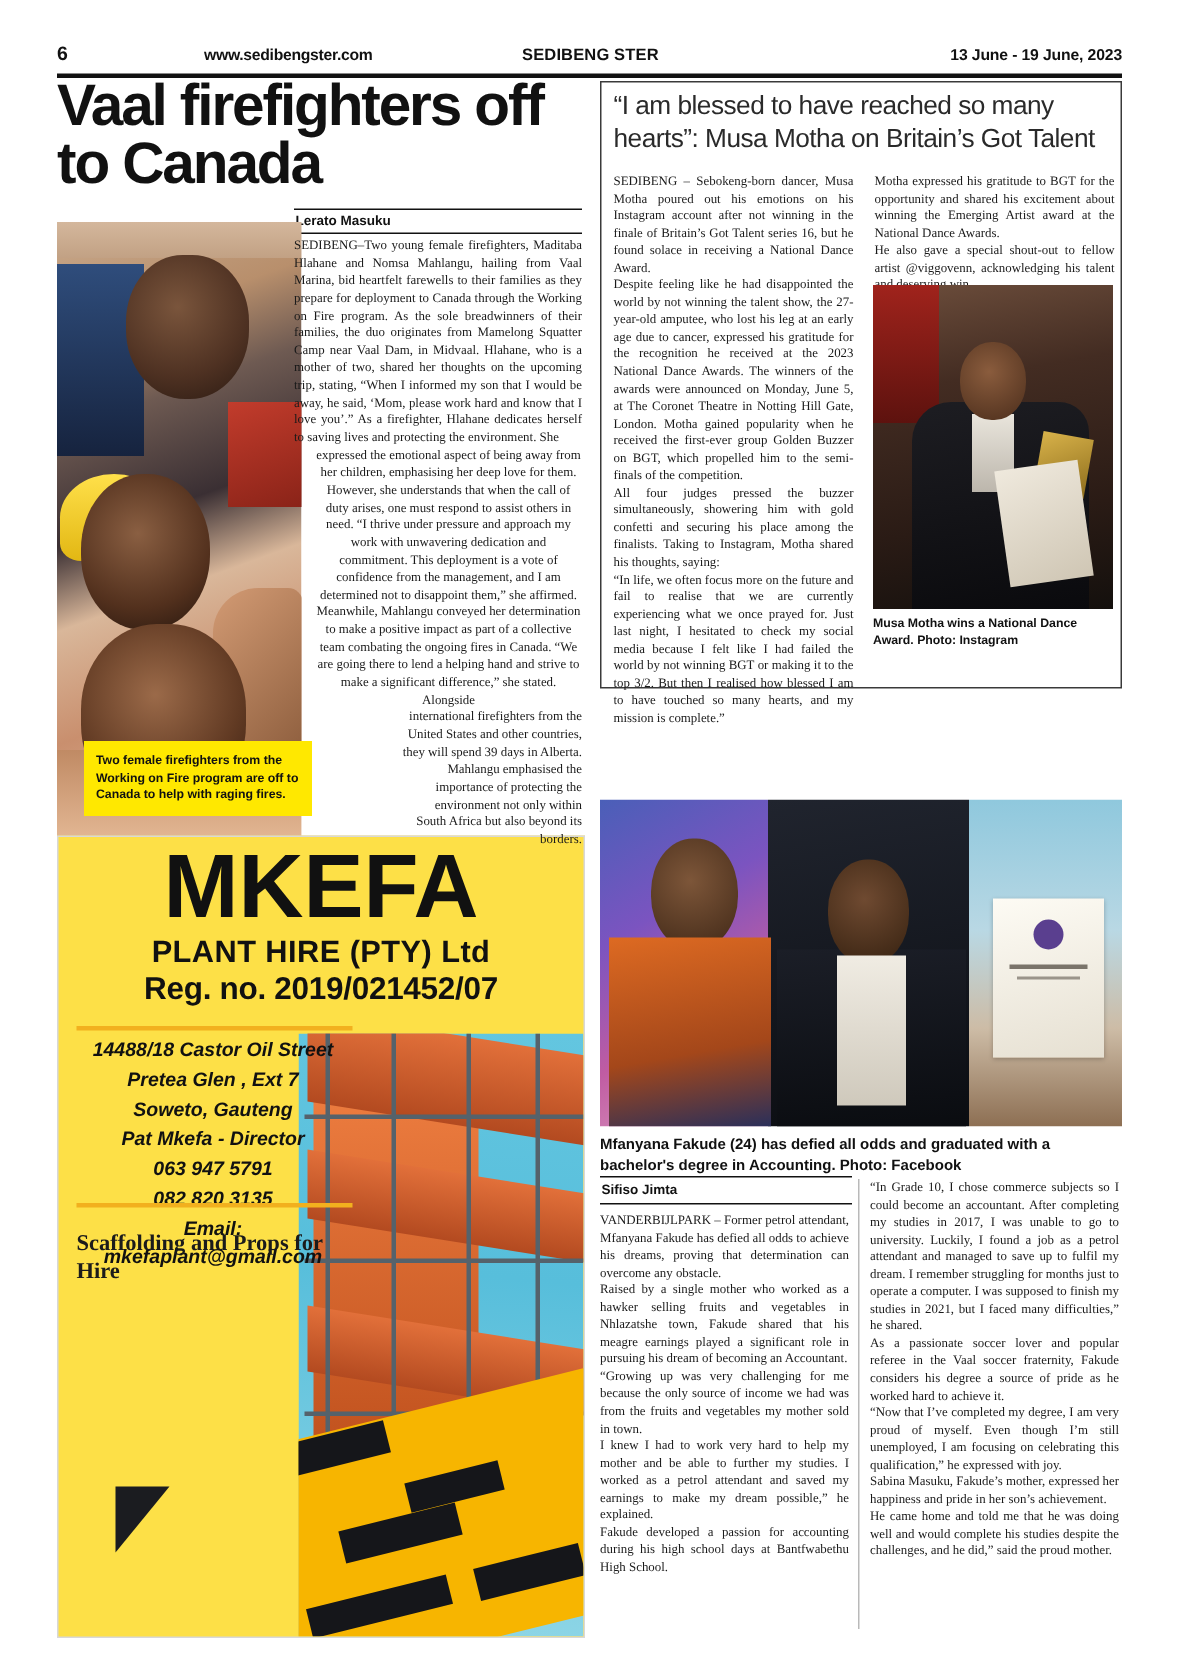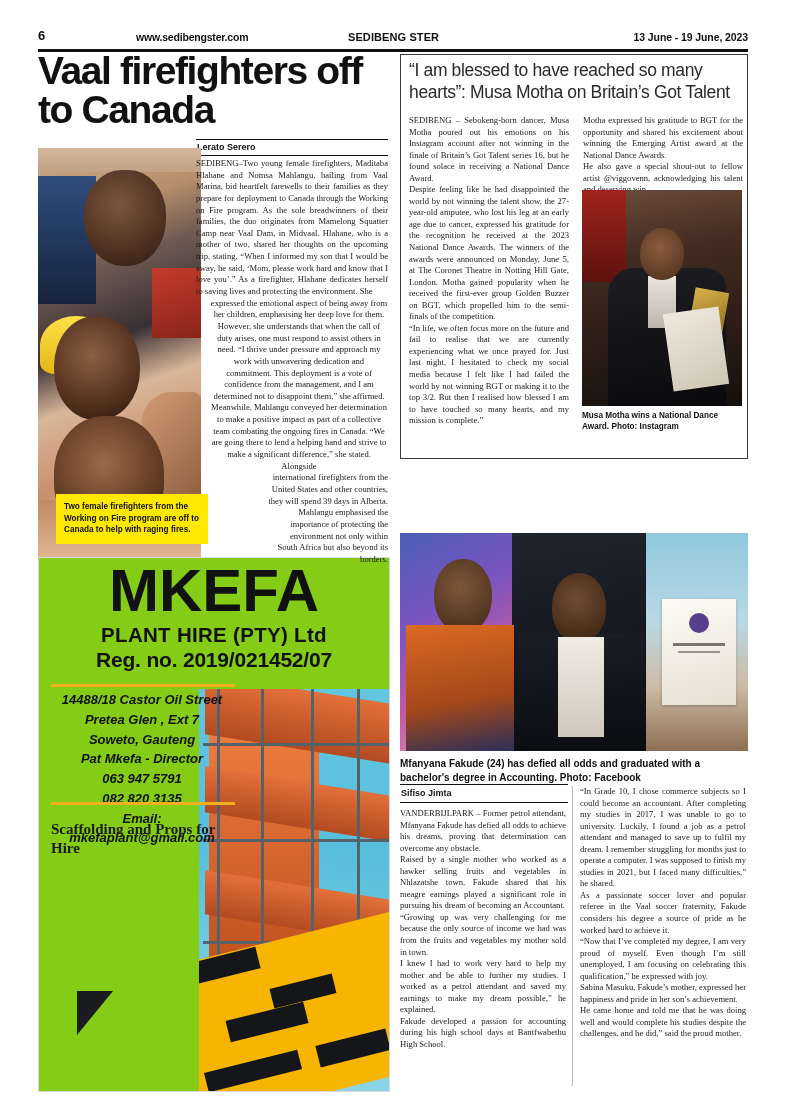--- a/index.html
+++ b/index.html
@@ -170,21 +170,21 @@
   .ff-body p { margin: 0; }
   .ff-body .narrow1 { width: 178px; margin-left: 14px; text-align: center; }
   .ff-body .narrow2 { width: 120px; margin-left: 72px; text-align: right; }
 
   
   .ad {
     position: absolute;
     left: 38px; top: 557px;
     width: 350px;
     height: 533px;
-    background: #84cc16;
+    background: #fde047;
     border: 1px solid #d8d8d8;
     overflow: hidden;
   }
   .ad-logo {
     position: absolute; left: 6px; top: 4px; width: 338px;
     text-align: center;
   }
   .ad-logo .mkefa {
     font-family: "Liberation Sans", sans-serif;
     font-weight: bold;
@@ -503,21 +503,21 @@
     <span class="site">www.sedibengster.com</span>
     <span class="paper">SEDIBENG STER</span>
     <span class="dates">13 June - 19 June, 2023</span>
   </div>
   <div class="masthead-rule"></div>
 
   <div class="ff-headline">Vaal firefighters off to Canada</div>
 
   <div class="byline-box">
     <div class="line-top"></div>
-    <div class="name">Lerato Serero</div>
+    <div class="name">Lerato Masuku</div>
     <div class="line-bot"></div>
   </div>
 
   <div class="ff-photo">
     <div class="sky"></div>
     <div class="wallboard"></div>
     <div class="blue-wall"></div>
     <div class="red-shirt"></div>
     <div class="head1"></div>
     <div class="yellowhat"></div>
@@ -578,20 +578,21 @@
     <div class="ad-rule bot"></div>
     <div class="ad-scaffold">Scaffolding and Props for Hire</div>
   </div>
 
   <div class="motha-box">
     <div class="motha-headline">“I am blessed to have reached so many hearts”: Musa Motha on Britain’s Got Talent</div>
     <div class="motha-cols">
       <div class="motha-col left">
         <p>SEDIBENG – Sebokeng-born dancer, Musa Motha poured out his emotions on his Instagram account after not winning in the finale of Britain’s Got Talent series 16, but he found solace in receiving a National Dance Award.</p>
         <p>Despite feeling like he had disappointed the world by not winning the talent show, the 27-year-old amputee, who lost his leg at an early age due to cancer, expressed his gratitude for the recognition he received at the 2023 National Dance Awards. The winners of the awards were announced on Monday, June 5, at The Coronet Theatre in Notting Hill Gate, London. Motha gained popularity when he received the first-ever group Golden Buzzer on BGT, which propelled him to the semi-finals of the competition.</p>
+        <p>All four judges pressed the buzzer simultaneously, showering him with gold confetti and securing his place among the finalists. Taking to Instagram, Motha shared his thoughts, saying:</p>
         <p>“In life, we often focus more on the future and fail to realise that we are currently experiencing what we once prayed for. Just last night, I hesitated to check my social media because I felt like I had failed the world by not winning BGT or making it to the top 3/2. But then I realised how blessed I am to have touched so many hearts, and my mission is complete.”</p>
       </div>
       <div class="motha-col right">
         <p>Motha expressed his gratitude to BGT for the opportunity and shared his excitement about winning the Emerging Artist award at the National Dance Awards.</p>
         <p>He also gave a special shout-out to fellow artist @viggovenn, acknowledging his talent and deserving win.</p>
       </div>
     </div>
   </div>
 
   <div class="motha-photo">

